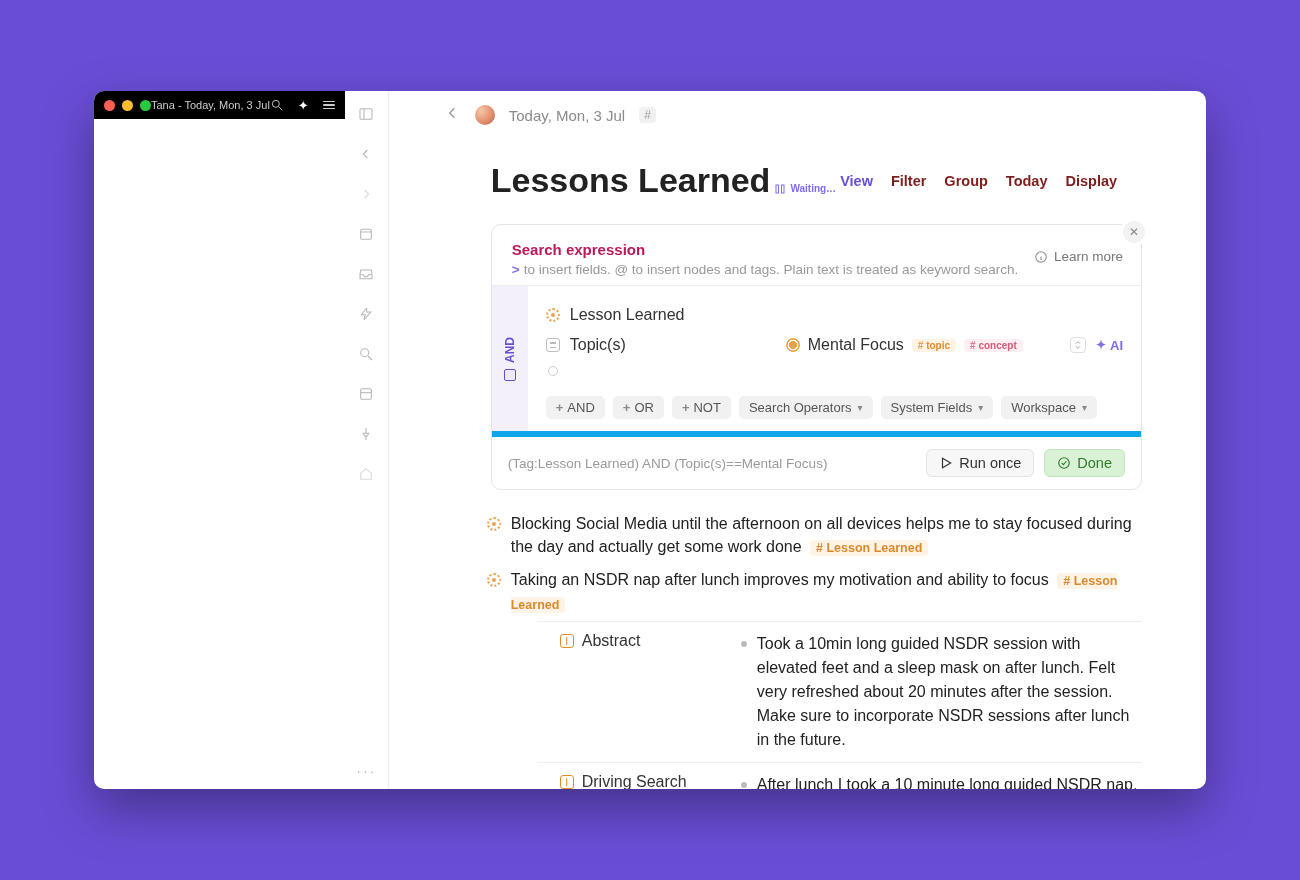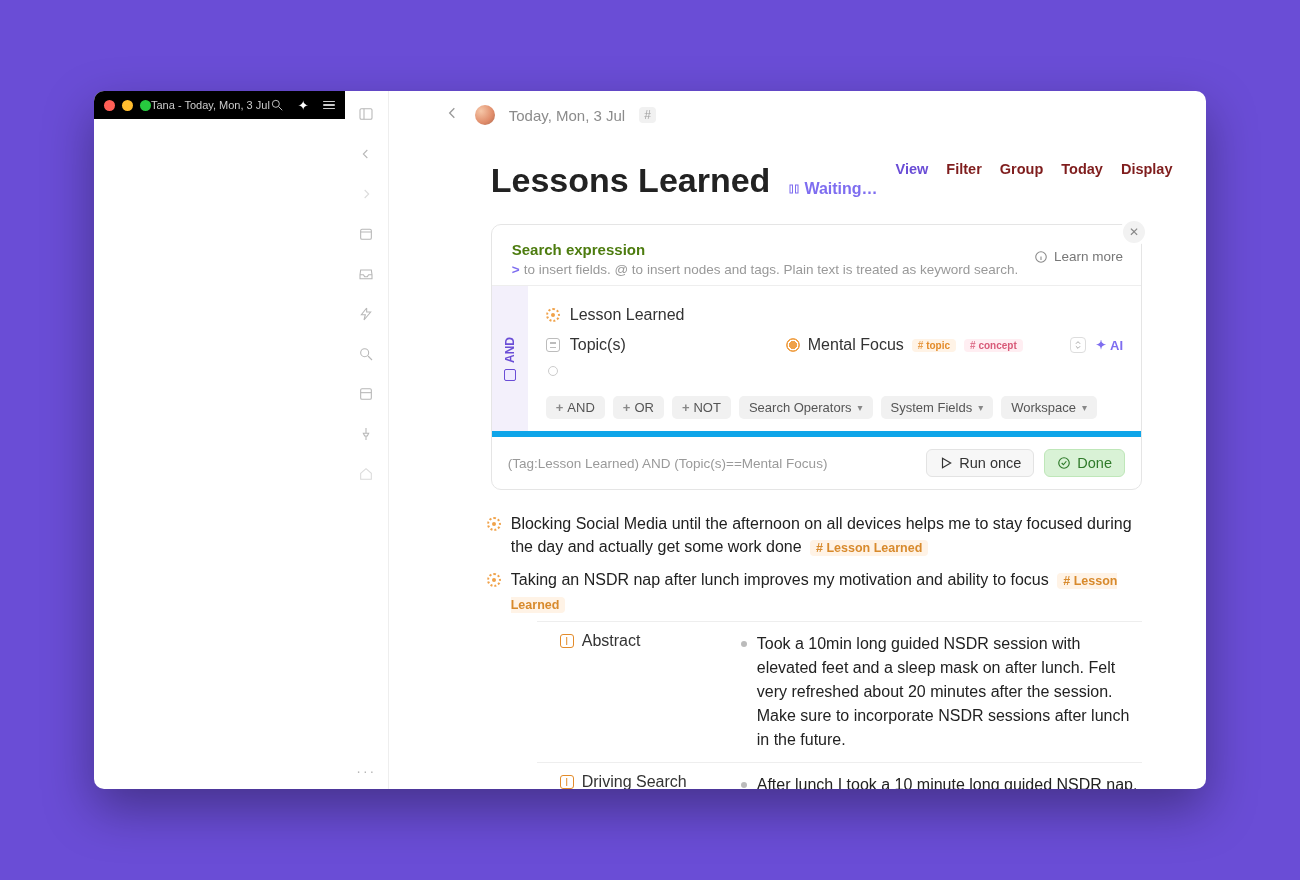--- a/index.html
+++ b/index.html
@@ -40,39 +40,39 @@
   .leftbar .dots{ margin-top:auto; margin-bottom:10px; color:#b7b7b7; letter-spacing:2px; font-size:14px;}
 
   .content { flex:1; overflow:hidden; padding: 14px 0 0 0; position:relative;}
   .crumb { display:flex; align-items:center; gap:14px; padding: 0 0 6px 56px; color:#8b8b8b;}
   .crumb .back svg{ width:16px;height:16px;stroke:#9a9a9a;fill:none;stroke-width:2;}
   .crumb .avatar{ width:20px;height:20px;border-radius:50%;
      background: radial-gradient(circle at 30% 30%, #f6c7a8, #e08c6a 60%, #a9664c);}
   .crumb .label{ font-size:15px; color:#8b8b8b;}
   .crumb .hash{ background:#f1f1f1; color:#a0a0a0; padding:1px 5px; border-radius:4px; font-size:12px;}
 
-  .h1row{ display:flex; gap:18px; padding: 30px 0 6px 102px;}
+  .h1row{ display:flex; align-items:center; gap:4px; padding: 30px 0 6px 102px;}
   .h1{ font-size:34px; font-weight:800; color:#222;}
-  .waiting{ color:#7e6df0; font-size:16px; display:flex; align-items:center; gap:4px; font-weight:600;margin-top:16px;}
+  .waiting{ color:#7e6df0; font-size:10px; display:flex; align-items:center; gap:4px; font-weight:600;margin-top:16px;}
   .waiting .mini{ width:12px;height:12px;}
   .tabs{ display:flex; gap:18px; font-size:14.5px;}
   .tabs .tab{ color:#7f1d1d; cursor:pointer;font-weight:bold;}
   .tabs .tab.active{ color:#6a4dd6; font-weight:600;}
 
   .panel{
     margin: 18px 64px 0 102px; border:1px solid #e5e5e5; border-radius:10px;
     position:relative; background:#fff;
   }
   .panel .closex{
     position:absolute; right:-4px; top:-4px; width:22px;height:22px;border-radius:50%;
     background:#f2f2f2; color:#888; display:flex;align-items:center;justify-content:center;
     font-size:12px; box-shadow:0 0 0 3px #fff;
   }
   .panel-head{ padding:16px 20px 8px 20px; }
-  .panel-title{ font-size:15px; font-weight:600; color:#4d7c0f;}
+  .panel-title{ font-size:15px; font-weight:600; color:#be185d;}
   .learn{ position:absolute; right:18px; top:24px; color:#777; font-size:13.5px; display:flex; gap:6px; align-items:center;}
   .learn svg{width:14px;height:14px;stroke:#888;fill:none;stroke-width:1.8;}
   .hint{ font-size:13.5px; color:#999; margin-top:4px;}
   .hint .gt{ color:#7e6df0; font-weight:700; margin-right:4px;}
 
   .expr{ display:flex; border-top:1px solid #eee;}
   .andcol{
     width:36px; background:#f3f0fb; display:flex; flex-direction:column; align-items:center;
     justify-content:center; gap:6px; padding:10px 0;
   }

